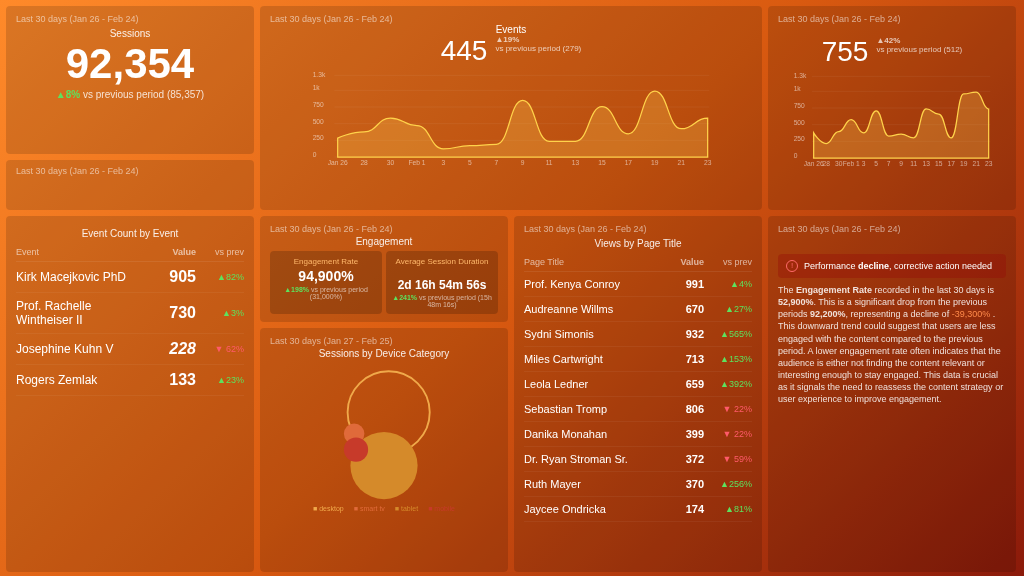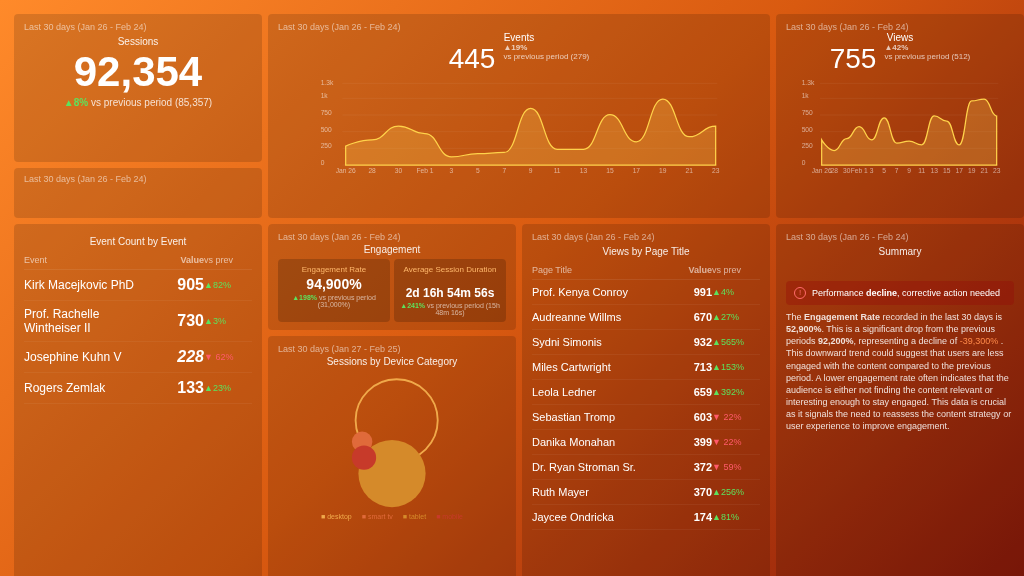--- a/index.html
+++ b/index.html
@@ -4,40 +4,40 @@
 <style>
   * { box-sizing: border-box; margin: 0; padding: 0; }
   body {
     width: 1024px; height: 576px;
     background: linear-gradient(135deg, #ff8a2a 0%, #d95a10 50%, #8b1a0a 100%);
     font-family: -apple-system, Helvetica, Arial, sans-serif;
     color: #fff;
     overflow: hidden;
     font-size: 10px;
   }
-  .grid { display: grid; height: 100%; padding: 14px; gap: 6px;
+  .grid { display: grid; height: 100%; padding: 6px; gap: 6px;
     grid-template-columns: 248px 248px 248px 248px;
     grid-template-rows: 148px 50px 356px;
   }
   .card { background: rgba(0,0,0,0.14); border-radius: 4px; padding: 8px 10px; position: relative; overflow: hidden; }
   .date-range { font-size: 9px; color: rgba(255,255,255,0.55); }
   .title { text-align:center; font-size:10px; color: rgba(255,255,255,0.9); margin:4px 0; }
   .bignum { font-size:42px; font-weight:700; text-align:center; line-height:1; }
   .sub { font-size:10px; text-align:center; margin-top:4px; color:rgba(255,255,255,0.8);}
   .delta-up { color:#5de25d; font-weight:600;}
   .inline-head { display:flex; gap:8px; align-items:flex-start; }
   .chart-head-num { font-size:28px; font-weight:500; }
   .small { font-size:8px; color:rgba(255,255,255,0.7);}
   svg.area { width:100%; height:100px; display:block;}
   .yaxis text, .xaxis text { fill: rgba(255,255,255,0.55); font-size:8px;}
   .tbl-head { display:flex; font-size:9px; color:rgba(255,255,255,0.6); padding:4px 0; border-bottom:1px solid rgba(255,255,255,0.08);}
   .tbl-row { display:flex; font-size:11px; padding:6px 0; border-bottom:1px solid rgba(255,255,255,0.05); align-items:center;}
   .col-title { flex:1;}
   .col-val { width:50px; text-align:right; font-weight:600;}
-  .col-prev { width:48px; text-align:left; font-size:9px;}
+  .col-prev { width:48px; text-align:right; font-size:9px;}
   .pill-up { color:#5de25d;}
   .pill-down { color:#ff5a6a;}
   .engage { display:flex; gap:4px; margin-top:4px;}
   .engage-card { flex:1; background:rgba(0,0,0,0.18); border-radius:4px; padding:6px; text-align:center;}
   .engage-card .lbl { font-size:8px; color:#ffb86b;}
   .engage-card .v { font-size:14px; font-weight:600; margin:2px 0;}
   .engage-card .s { font-size:7px; color:rgba(255,255,255,0.6);}
   .legend { display:flex; gap:10px; justify-content:center; font-size:7px; margin-top:2px;}
   .legend span::before { content:"■ "; }
   .summary-box { font-size:9px; line-height:1.35; color:rgba(255,255,255,0.85); margin-top:6px;}
@@ -102,22 +102,21 @@
           <text x="380.8571428571429" y="118" text-anchor="middle">17</text>
           <text x="412.57142857142856" y="118" text-anchor="middle">19</text>
           <text x="444.2857142857143" y="118" text-anchor="middle">21</text>
           <text x="476" y="118" text-anchor="middle">23</text>
         </g>
     </svg>
   </div>
 
   <div class="card" style="grid-column:4;grid-row:1/3;">
     <div class="date-range">Last 30 days (Jan 26 - Feb 24)</div>
-    <div style="text-align:center;font-size:10px;">Views</div>
-    <div class="inline-head" style="justify-content:center;">
+    <div class="inline-head" style="justify-content:center;margin-top:12px;">
       <div class="chart-head-num">755</div>
       <div>
         <div class="delta-up small">▲42%</div>
         <div class="small">vs previous period (512)</div>
       </div>
     </div>
     <svg class="area" viewBox="0 0 240 120">
       <g class="yaxis">
         <text x="2" y="108">0</text>
           <text x="2" y="88">250</text>
@@ -254,21 +253,21 @@
           <div class="col-val">713</div>
           <div class="col-prev pill-up">▲153%</div>
         </div>
         <div class="tbl-row">
           <div class="col-title">Leola Ledner</div>
           <div class="col-val">659</div>
           <div class="col-prev pill-up">▲392%</div>
         </div>
         <div class="tbl-row">
           <div class="col-title">Sebastian Tromp</div>
-          <div class="col-val">603</div>
+          <div class="col-val">806</div>
           <div class="col-prev pill-down">▼ 22%</div>
         </div>
         <div class="tbl-row">
           <div class="col-title">Danika Monahan</div>
           <div class="col-val">399</div>
           <div class="col-prev pill-down">▼ 22%</div>
         </div>
         <div class="tbl-row">
           <div class="col-title">Dr. Ryan Stroman Sr.</div>
           <div class="col-val">372</div>
@@ -282,21 +281,20 @@
         <div class="tbl-row">
           <div class="col-title">Jaycee Ondricka</div>
           <div class="col-val">174</div>
           <div class="col-prev pill-up">▲81%</div>
         </div>
       </div>
   </div>
 
   <div class="card" style="grid-column:4;grid-row:3;">
     <div class="date-range">Last 30 days (Jan 26 - Feb 24)</div>
-    <div class="title">Summary</div>
     <div style="height:20px"></div>
     <div class="warn">
       <div class="warn-icon">!</div>
       <div><span>Performance </span><b>decline</b><span>, corrective action needed</span></div>
     </div>
     <div class="summary-box">
       <span>The </span><b>Engagement Rate</b><span> recorded in the last 30 days is </span><b>52,900%</b><span>. This is a significant drop from the previous periods </span><b>92,200%</b><span>, representing a decline of </span><span style="color:#ff8a4a">-39,300%</span><span> . This downward trend could suggest that users are less engaged with the content compared to the previous period. A lower engagement rate often indicates that the audience is either not finding the content relevant or interesting enough to stay engaged. This data is crucial as it signals the need to reassess the content strategy or user experience to improve engagement.</span>
     </div>
   </div>
 

